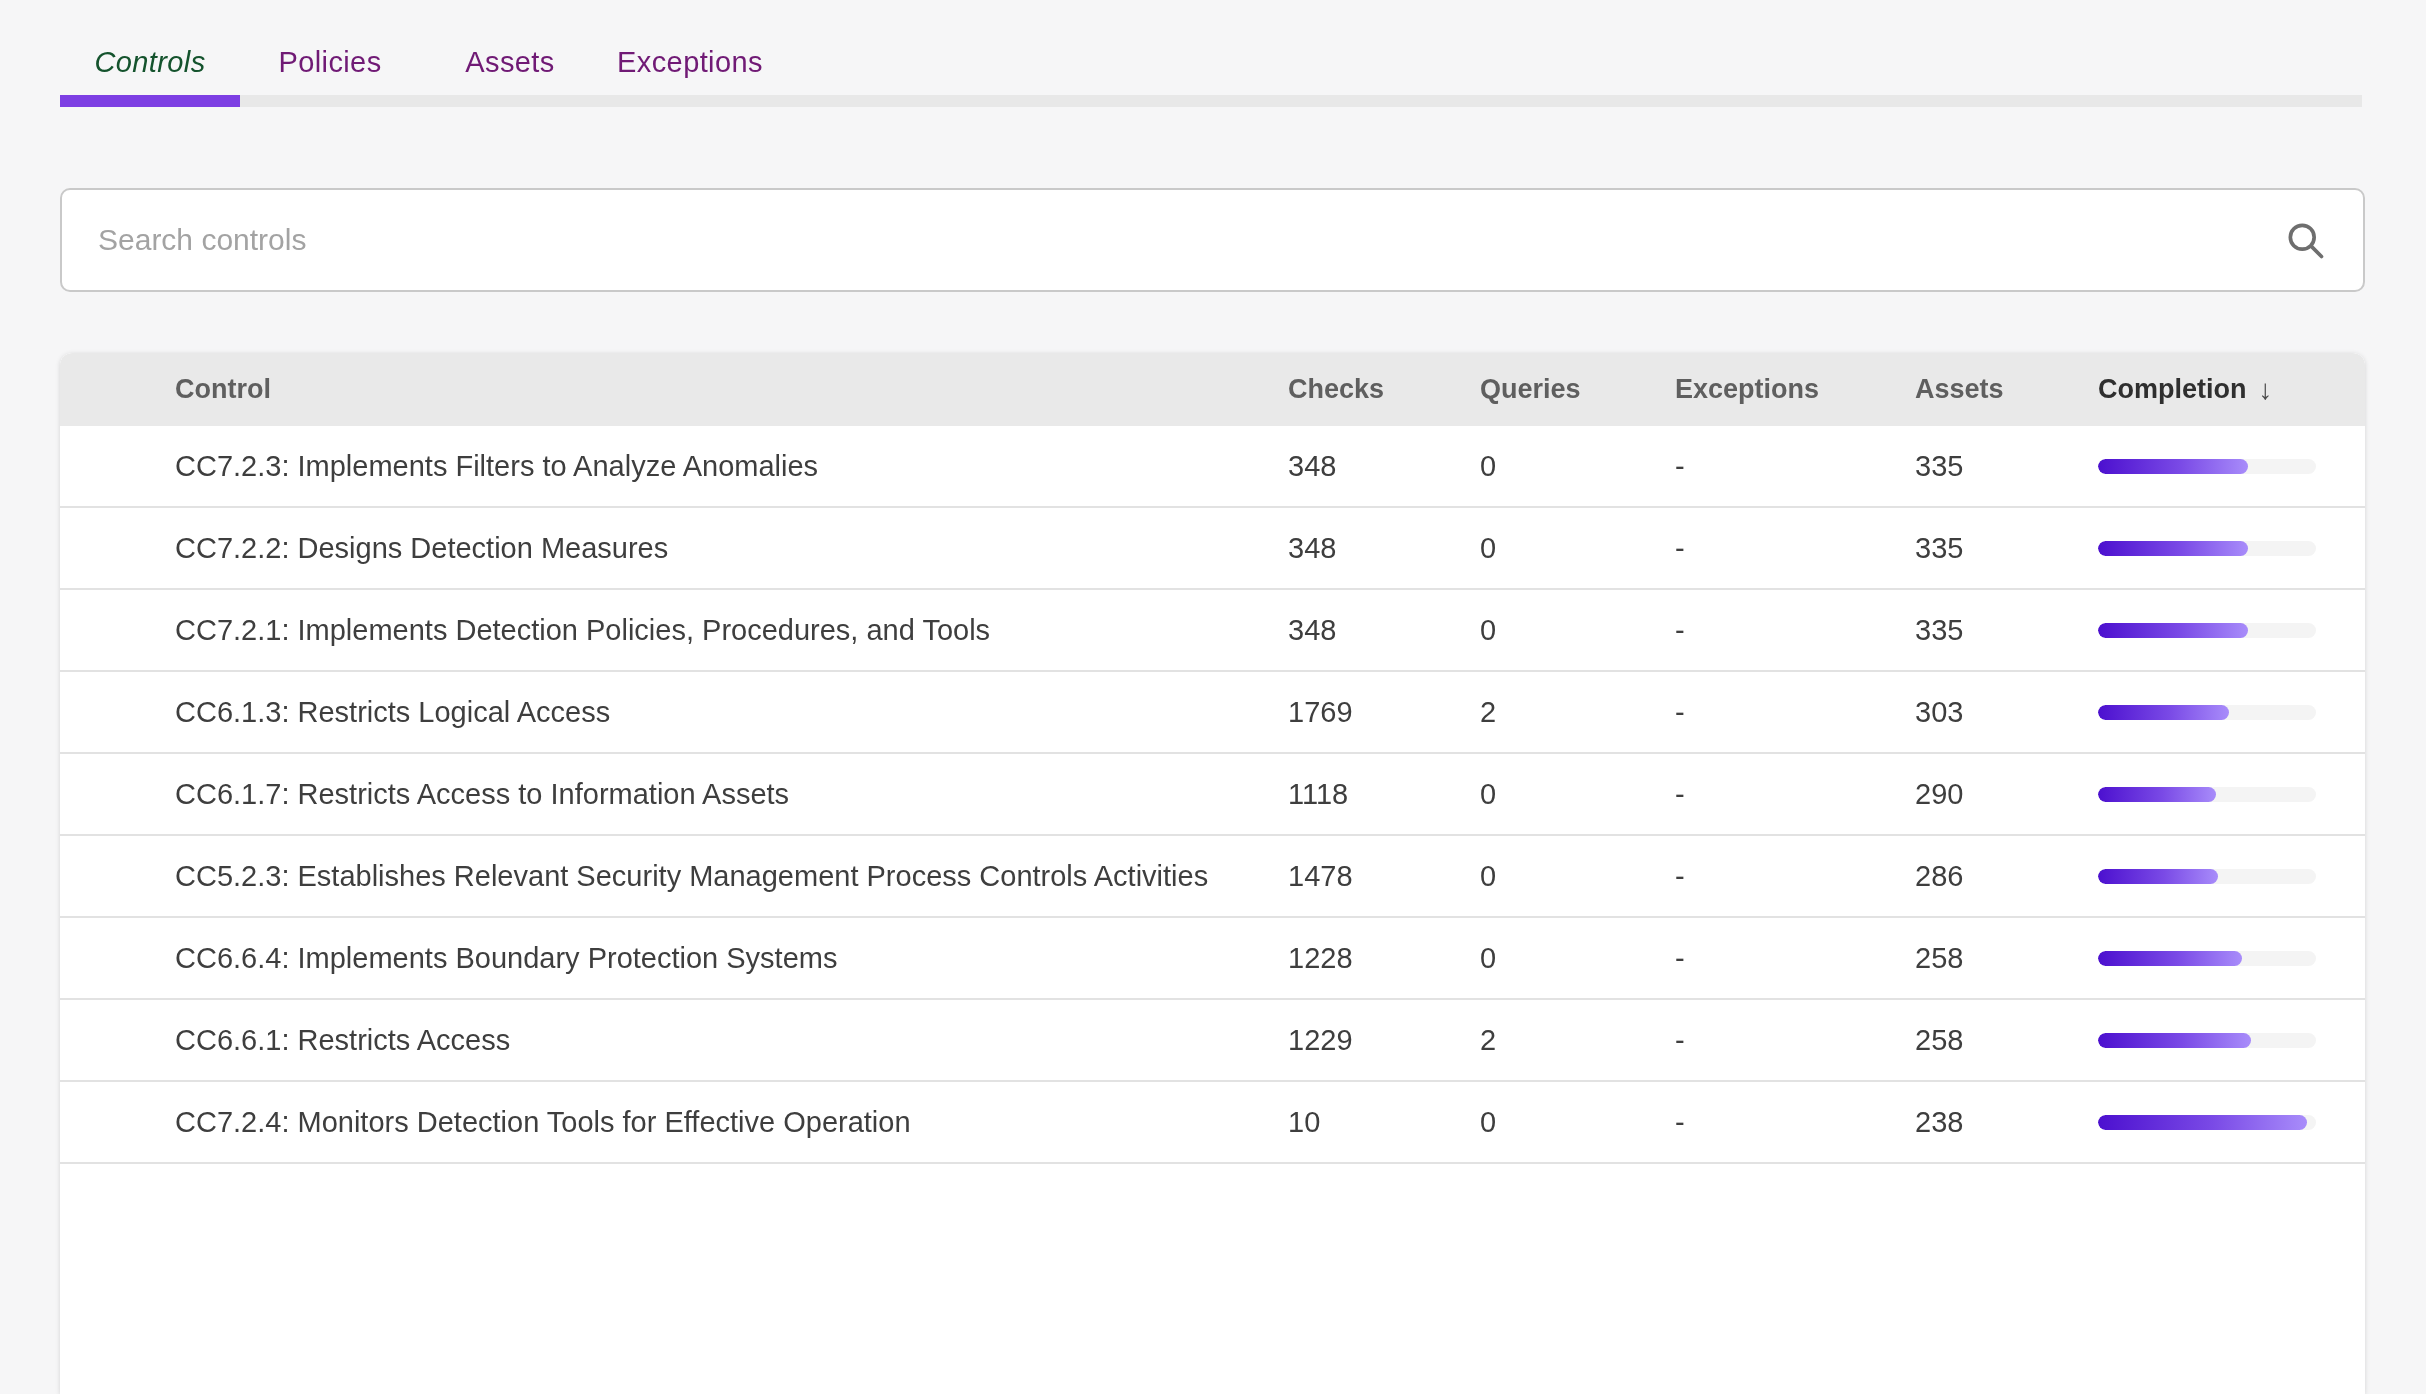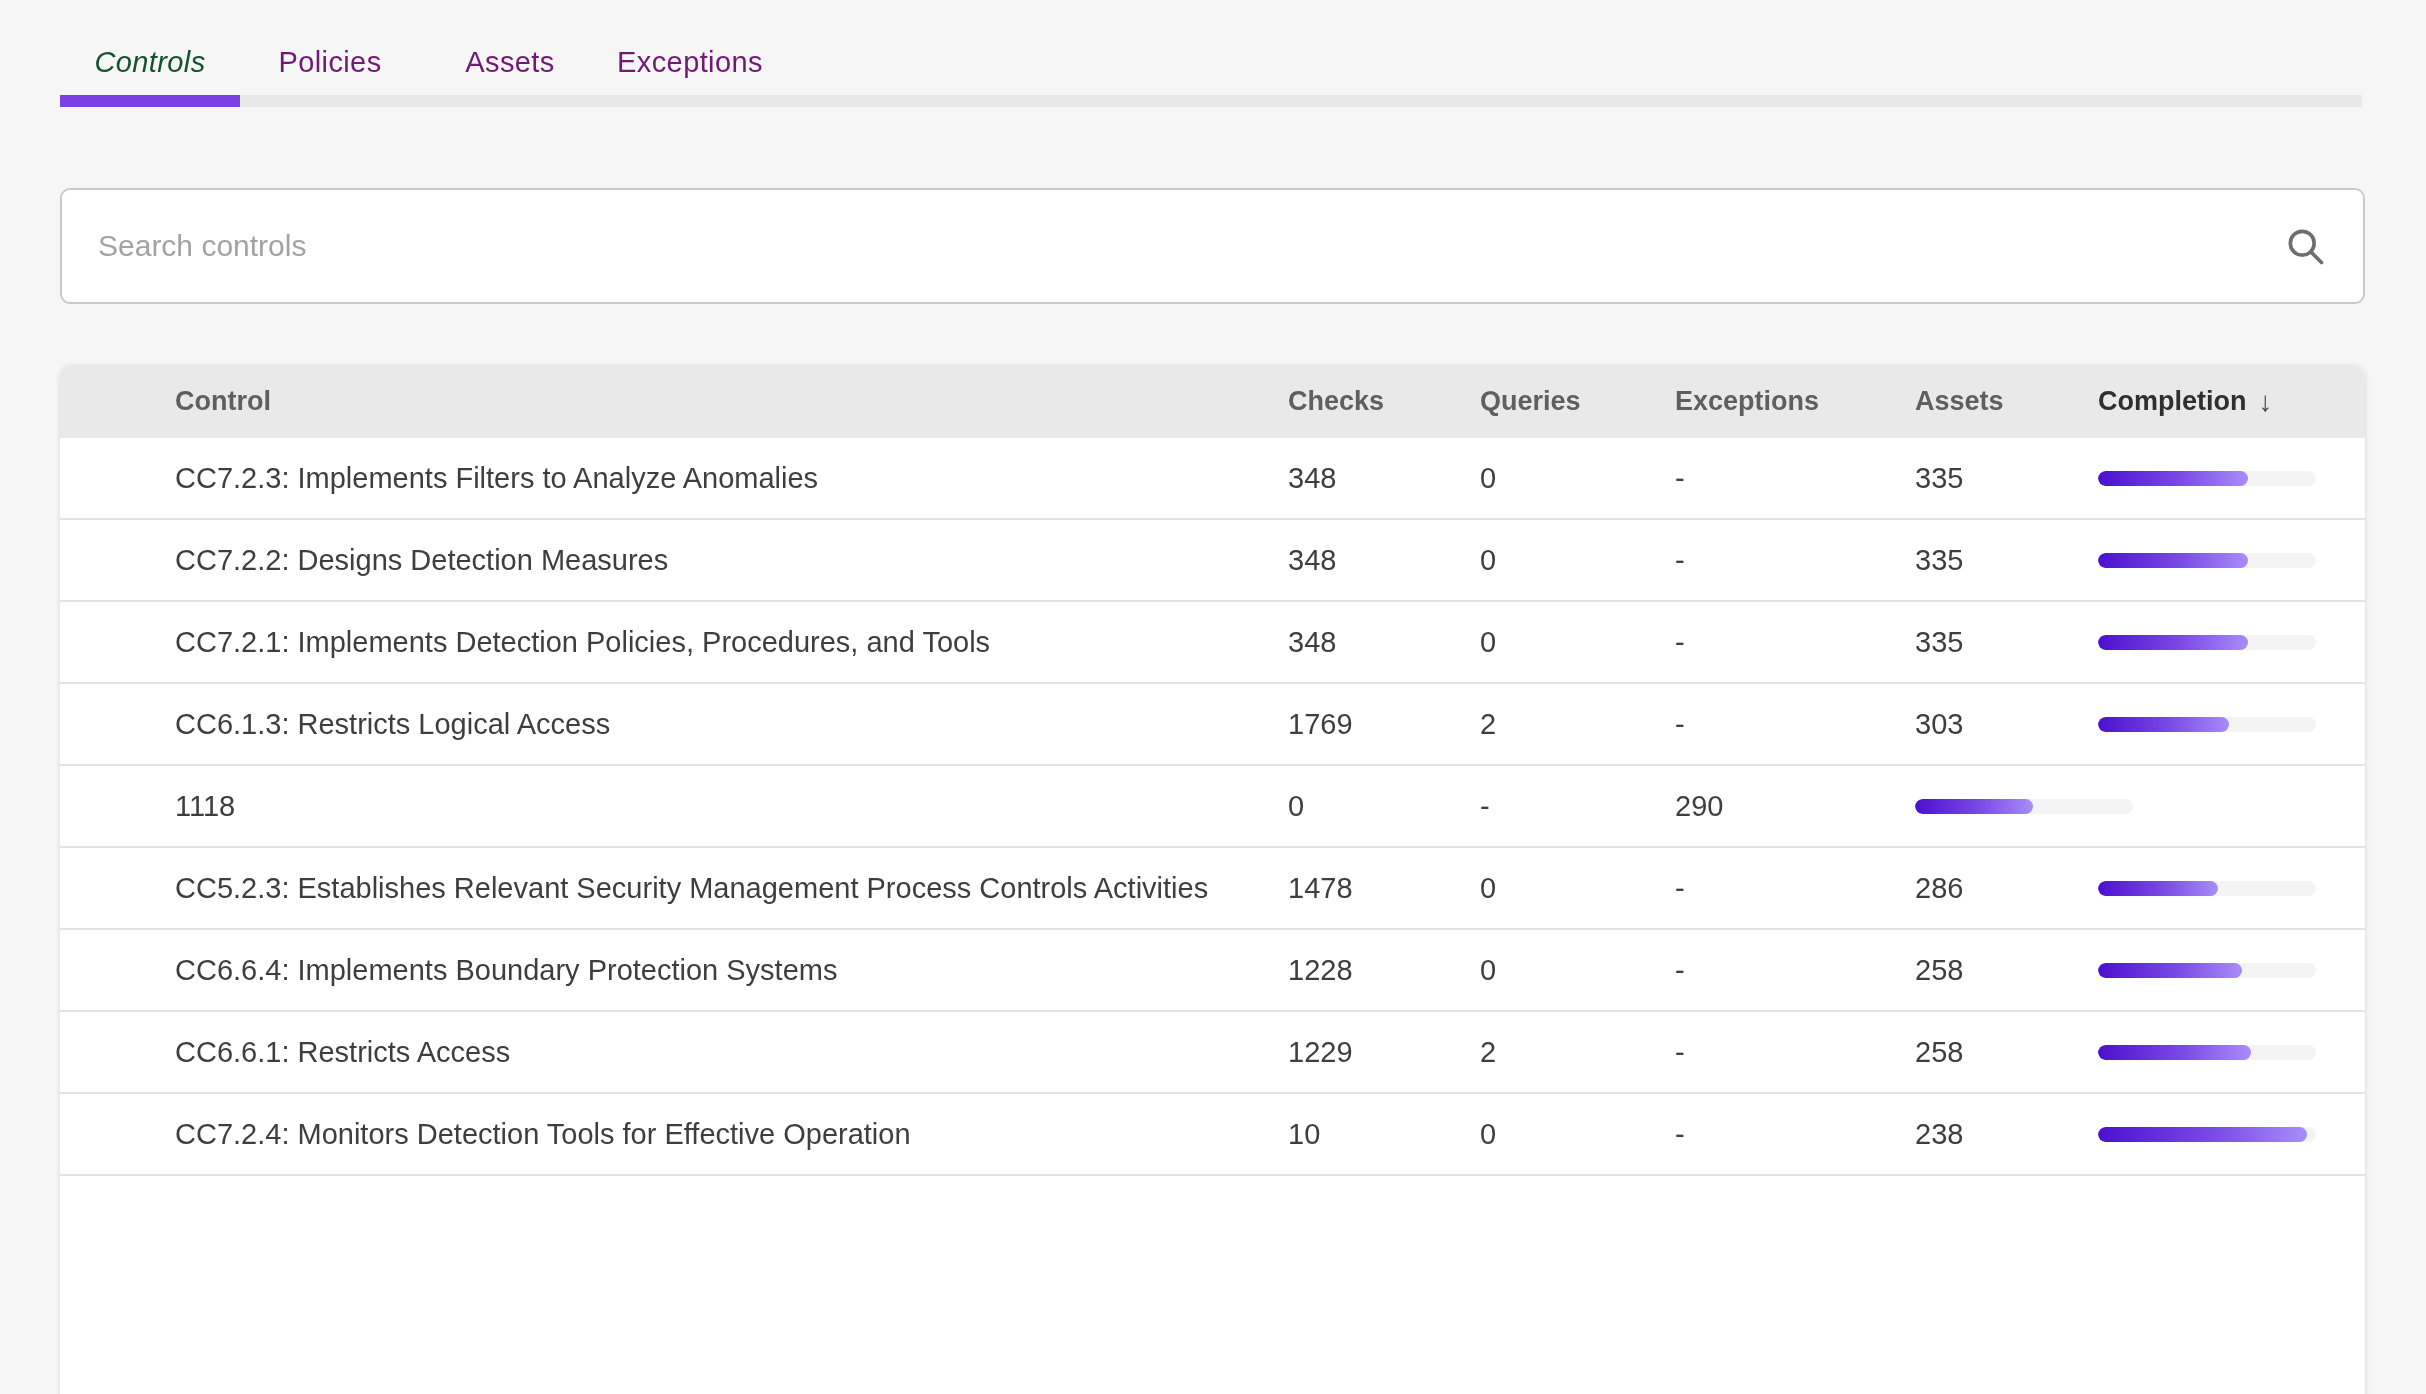--- a/index.html
+++ b/index.html
@@ -23,21 +23,21 @@
   .tab-track {
     margin-left:60px; width:2302px; height:12px;
     background:#e8e8e8; position:relative;
   }
   .tab-indicator {
     position:absolute; left:0; top:0; width:180px; height:12px;
     background:#7d3fe3;
   }
   
   .search-box {
-    margin:81px 60px 0 60px; width:2305px; height:116px;
+    margin:81px 60px 0 60px; width:2305px; height:104px;
     background:#ffffff; border:2px solid #c9c9c9; border-radius:10px;
     display:flex; align-items:center; padding:0 36px;
   }
   .search-box input {
     flex:1; border:none; outline:none; background:transparent;
     font-size:30px; color:#3e3e3e;
     font-family:"Liberation Sans","DejaVu Sans",sans-serif;
   }
   .search-box input::placeholder { color:#a3a3a3; }
   .search-icon { width:44px; height:44px; flex:0 0 auto; }
@@ -162,20 +162,21 @@
     <div class="cell">-</div>
     <div class="cell">303</div>
     <div class="cell">
       <div class="bar-track">
         <div class="bar-fill" style="width: 60%;"></div>
       </div>
     </div>
   </div>
 
   <div class="trow">
+    <div class="cell">CC6.1.7: Restricts Access to Information Assets</div>
     <div class="cell">1118</div>
     <div class="cell">0</div>
     <div class="cell">-</div>
     <div class="cell">290</div>
     <div class="cell">
       <div class="bar-track">
         <div class="bar-fill" style="width: 54%;"></div>
       </div>
     </div>
   </div>

